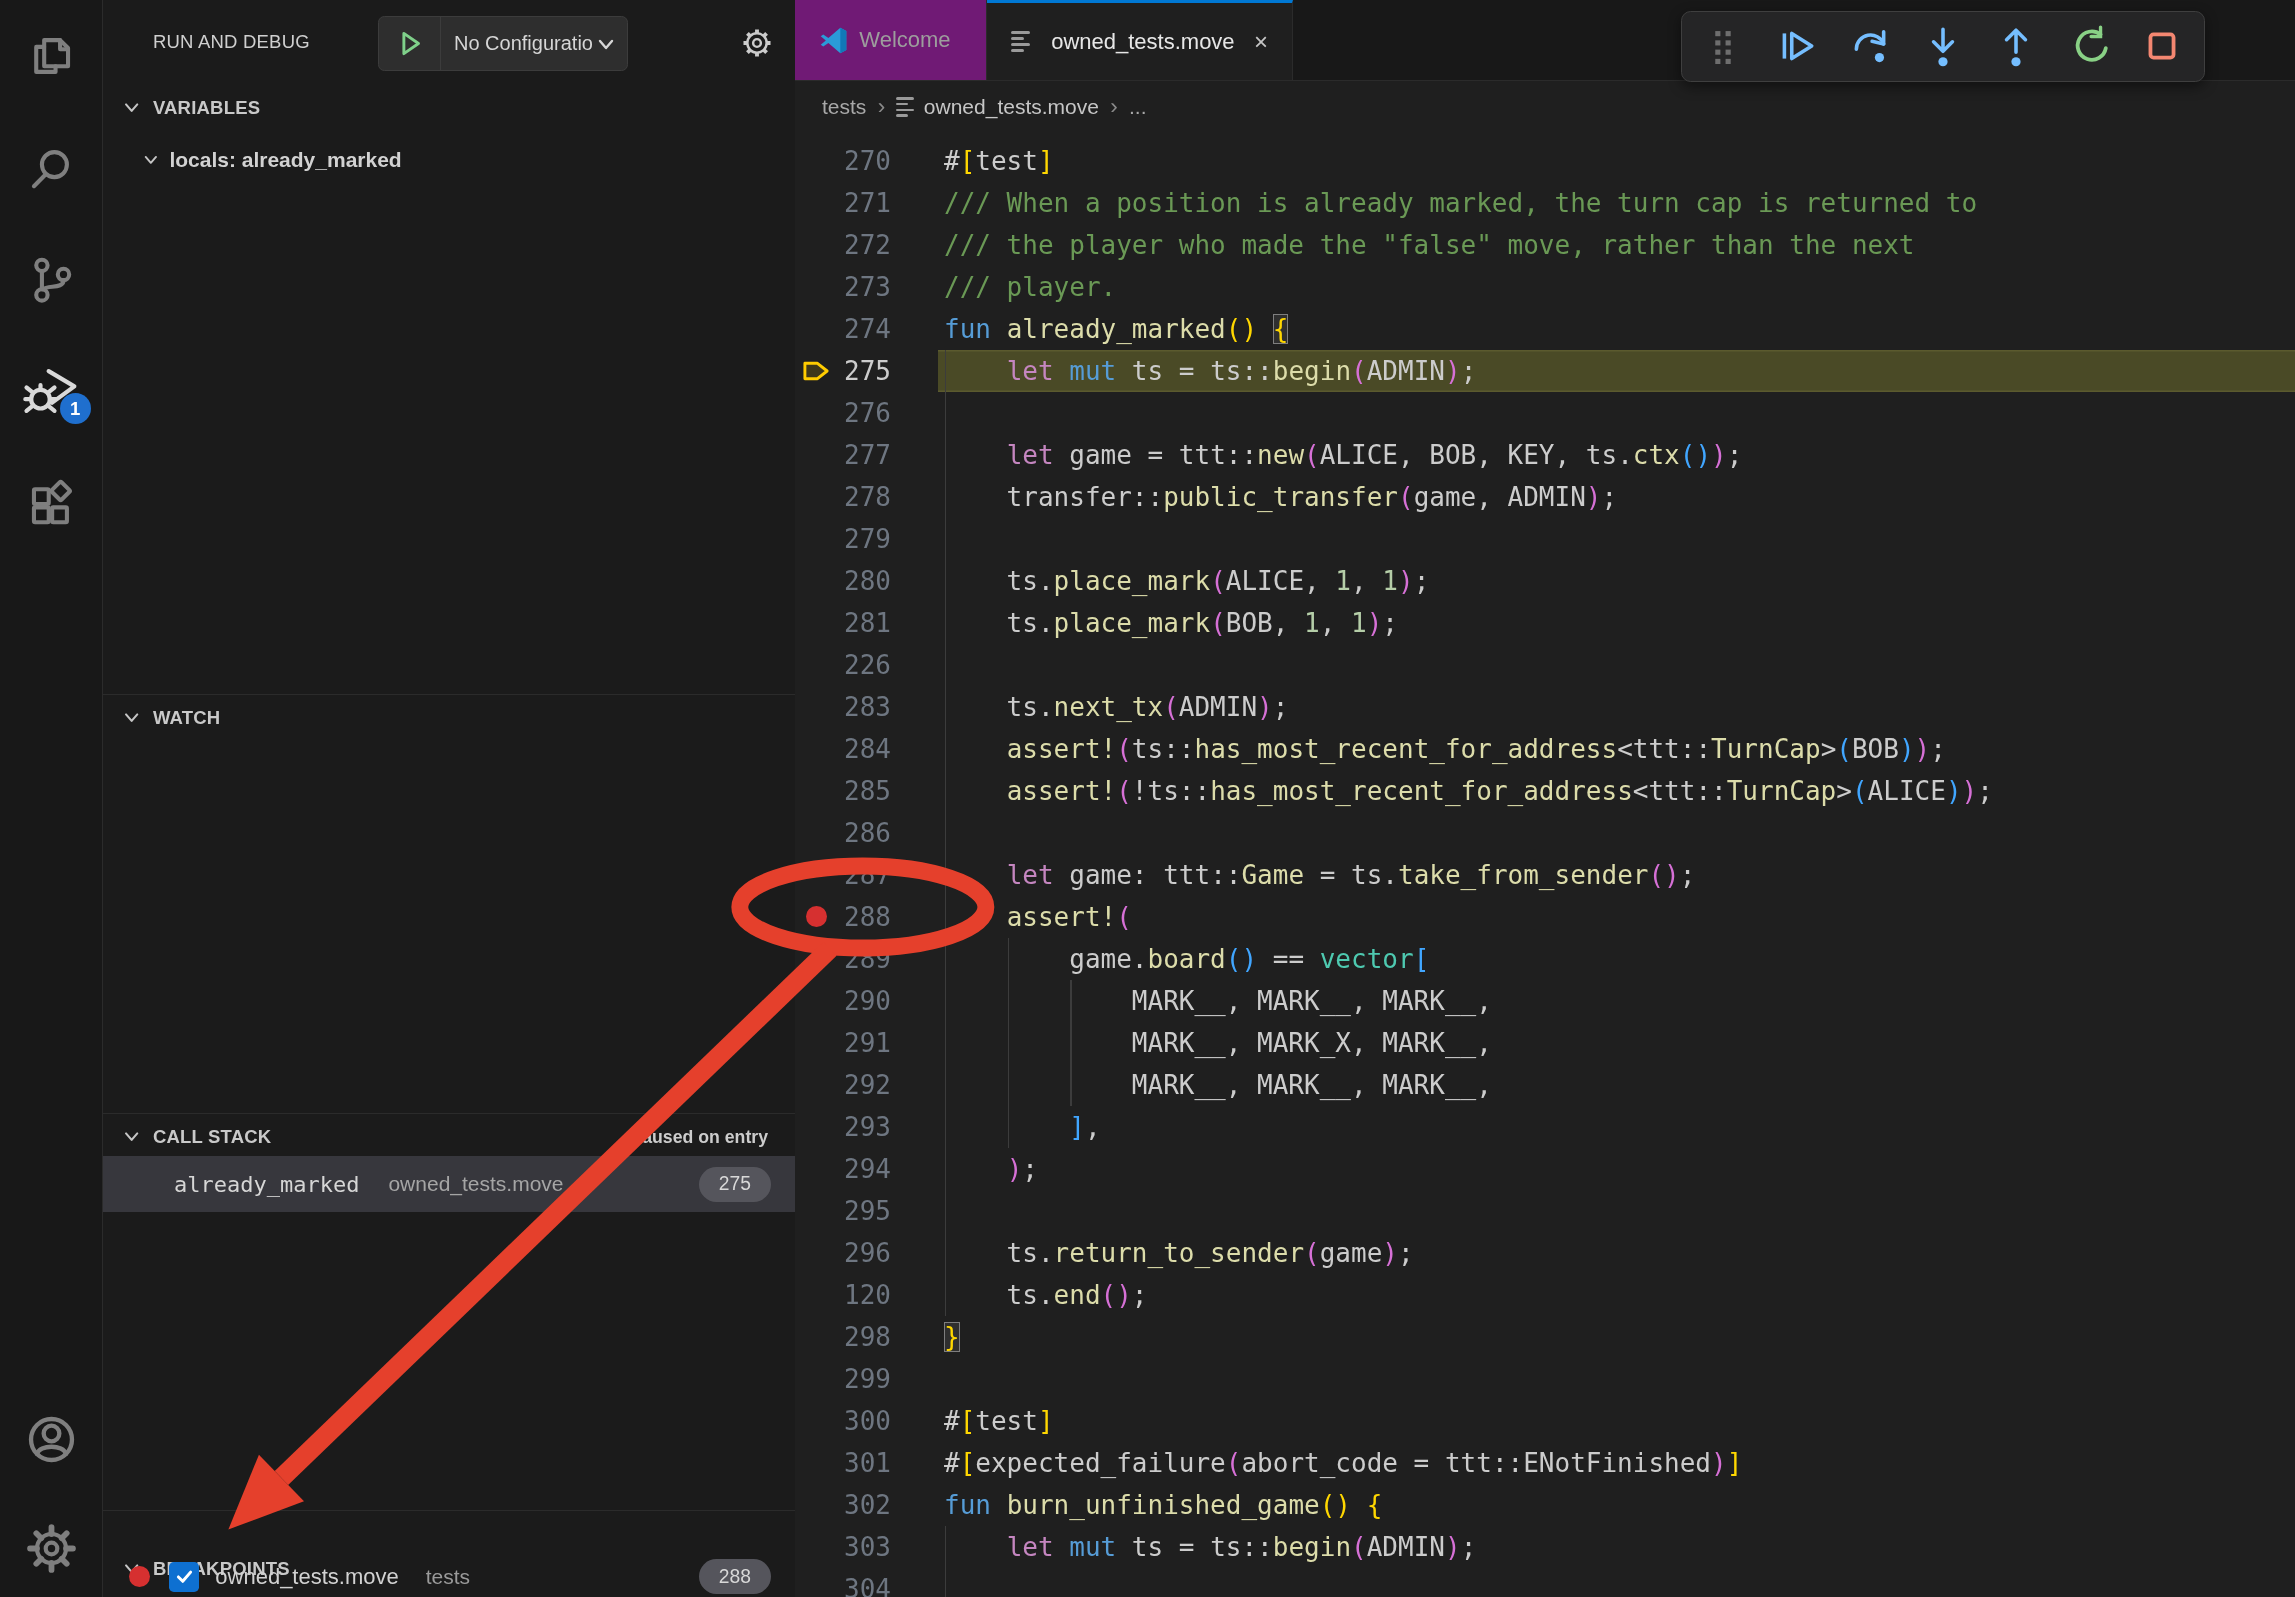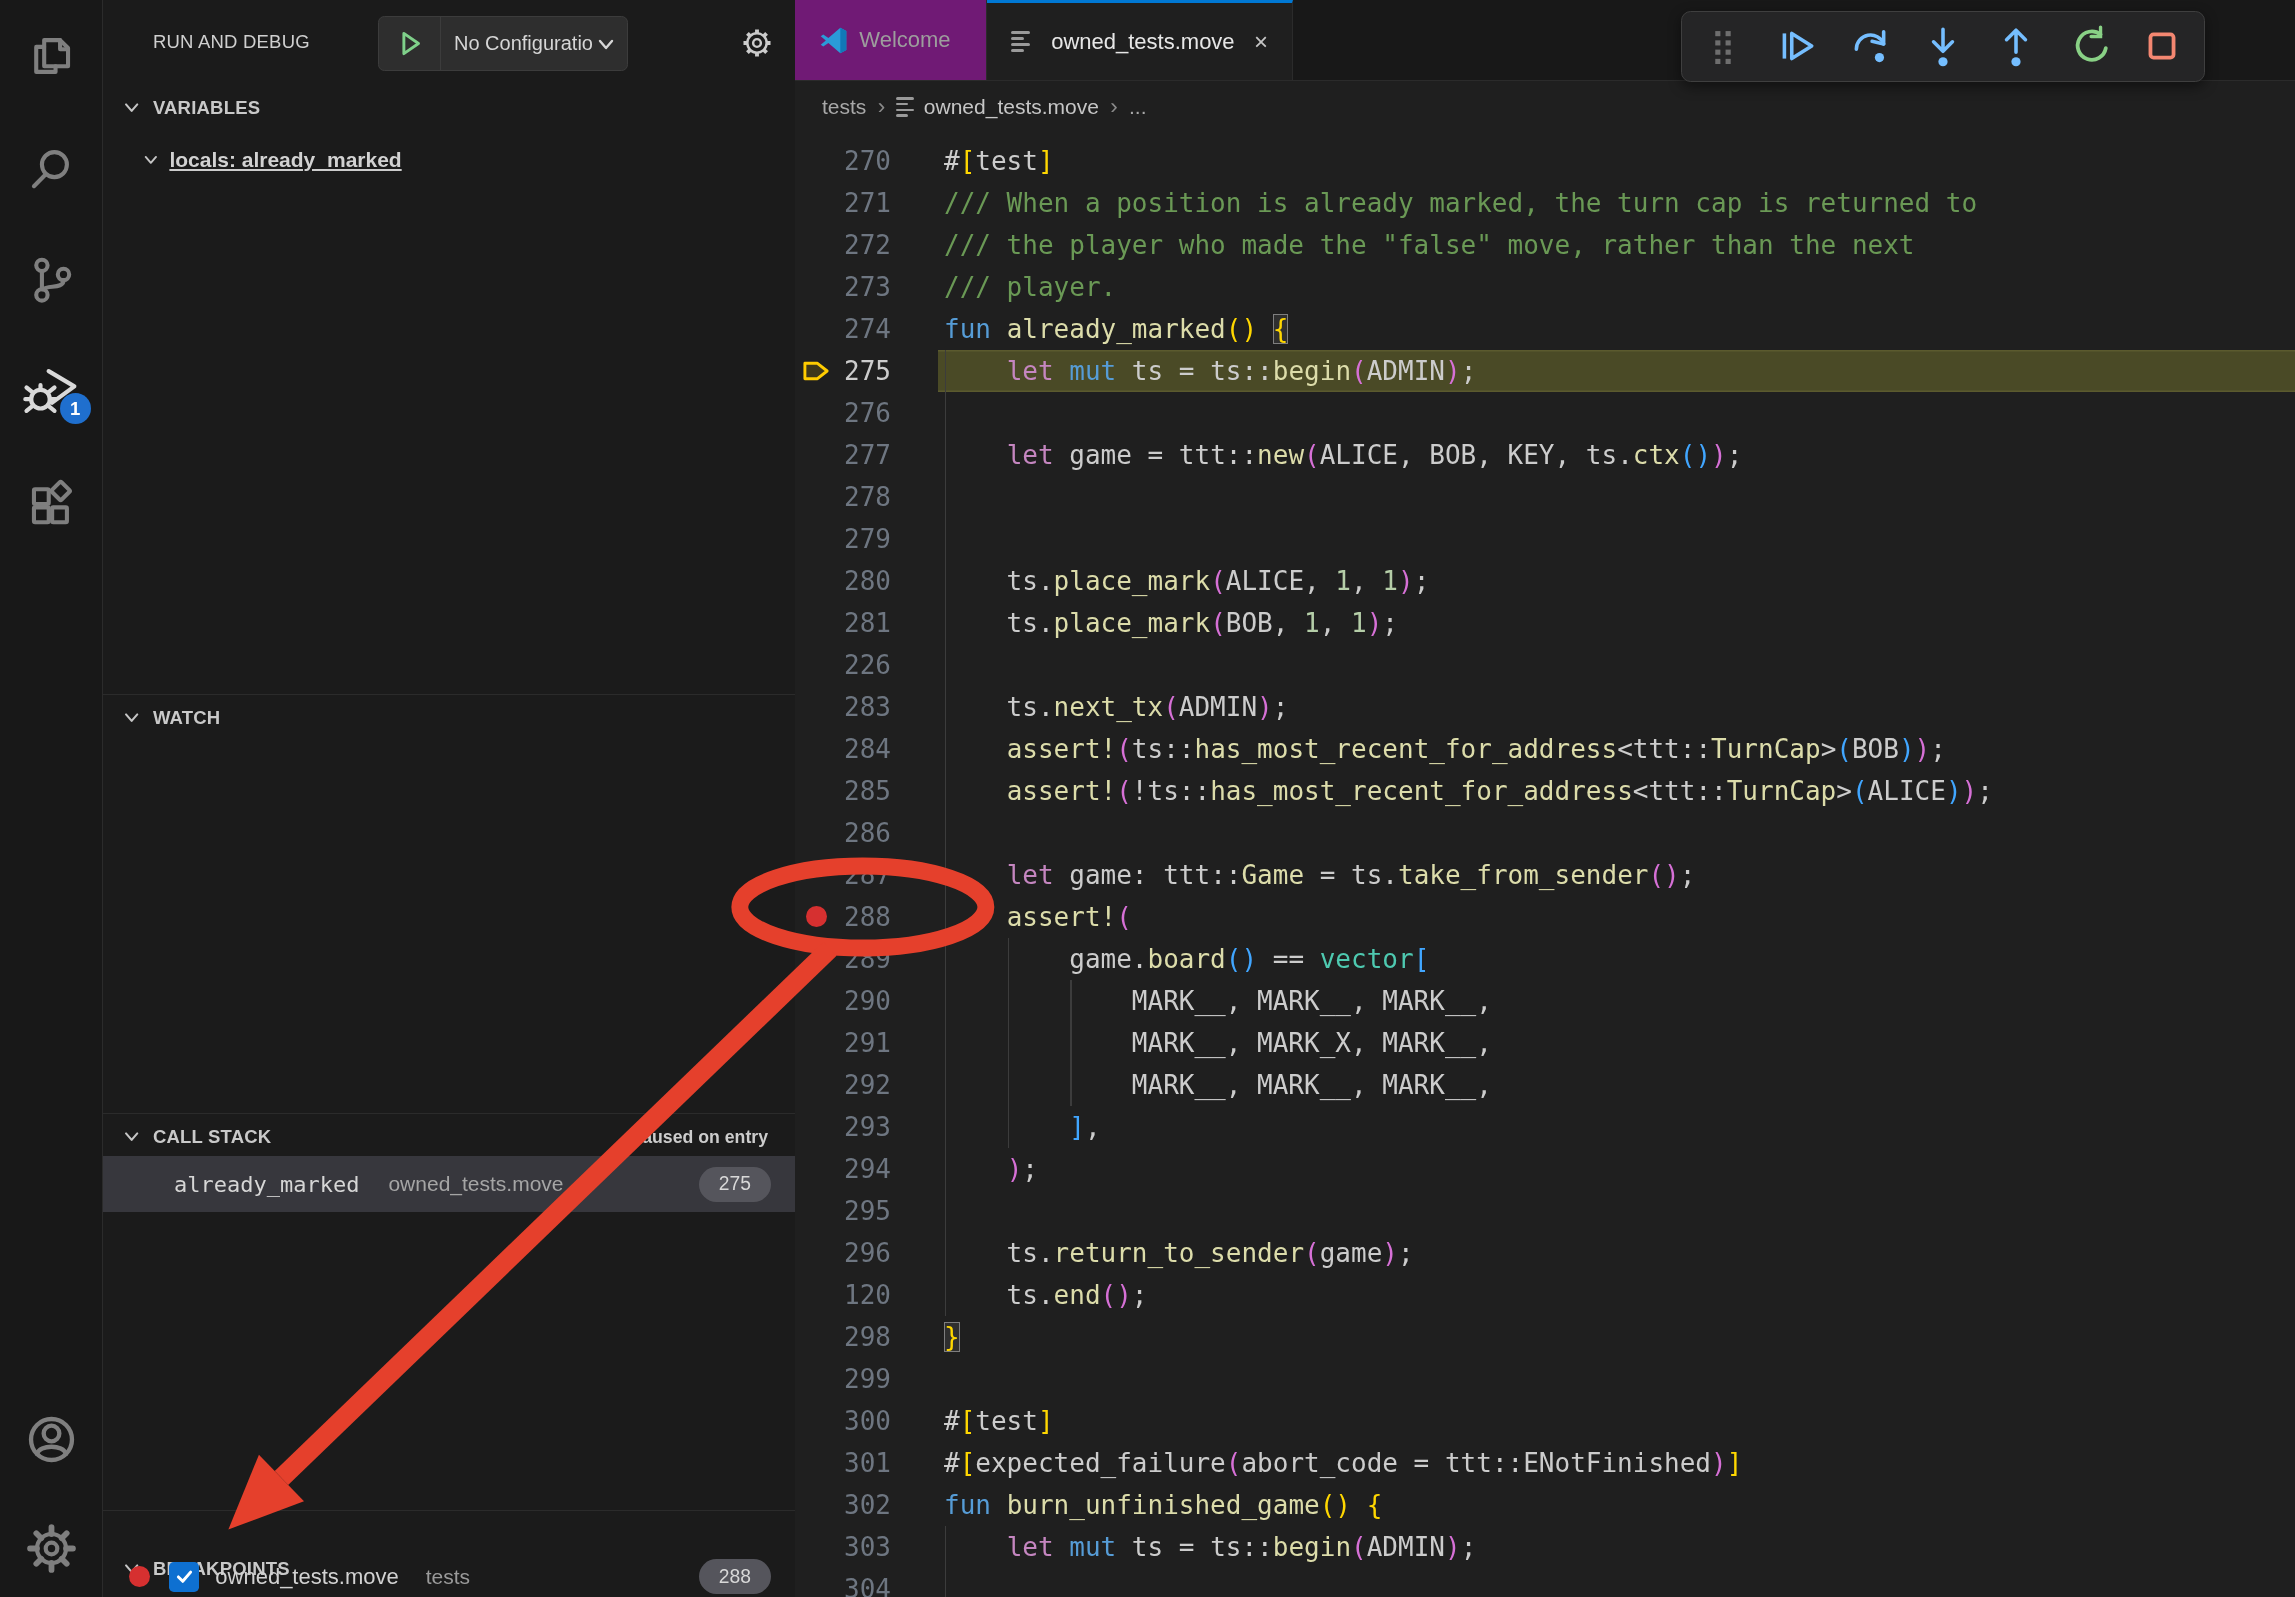--- a/index.html
+++ b/index.html
@@ -27,21 +27,21 @@
   .runbar .dd-chev{margin-left:1.6px;flex:none;}
   .hdr-ico{position:absolute;top:22.5px;width:40px;height:40px;display:flex;align-items:center;justify-content:center;color:#cccccc;}
   .gearbtn{left:634px;}
   .morebtn{left:693px;font-size:27px;letter-spacing:2.4px;color:#cfcfcf;}
   .sect-hdr{position:absolute;left:0;width:100%;height:42px;display:flex;align-items:center;}
   .sect-hdr .chev{margin-left:19.3px;margin-right:11.3px;}
   .sect-label{font-size:18.5px;font-weight:700;color:#c9c9c9;letter-spacing:0.2px;}
   .sect-right{position:absolute;right:27px;font-size:17.7px;font-weight:700;color:#cccccc;}
   .divider{position:absolute;left:0;width:100%;height:0.8px;background:#2b2b2b;}
   .chev svg{stroke:#c5c5c5;fill:none;stroke-width:2.6;stroke-linecap:round;stroke-linejoin:round;}
-  .locals-row{position:absolute;left:0;top:137px;width:100%;height:45px;display:flex;align-items:center;text-decoration:underline;}
+  .locals-row{position:absolute;left:0;top:137px;width:100%;height:45px;display:flex;align-items:center;}
   .locals-row .chev{margin-left:39px;margin-right:9.7px;}
   .locals-label{font-size:21px;font-weight:700;color:#d2d2d2;}
   .frame-row{position:absolute;left:0;top:1156px;width:100%;height:56px;background:#37373d;display:flex;align-items:center;}
   .frame-name{margin-left:71px;font-family:"DejaVu Sans Mono",monospace;font-size:22px;color:#d6d6d6;}
   .frame-file{margin-left:29px;font-size:21px;color:#a5a5a5;}
   .pill{margin-left:auto;margin-right:24px;min-width:53px;height:35px;border-radius:19.3px;background:#55555c;
         color:#d8d8d8;font-size:19.3px;display:flex;align-items:center;justify-content:center;padding:0 9.7px;flex:none;}
   .bp-row{position:absolute;left:0;top:1554px;width:100%;height:45px;display:flex;align-items:center;}
   .bp-dot{width:21px;height:21px;border-radius:50%;background:#d63030;margin-left:26px;flex:none;}
   .checkbox{width:30px;height:30px;border-radius:4.8px;background:#0e70d1;margin-left:19.3px;display:flex;align-items:center;justify-content:center;flex:none;}
@@ -333,21 +333,21 @@
         <div class="crow"><span class="glyph"></span><span class="lnum">270</span><span class="lcontent"><span class="tk-var">#</span><span class="tk-b1">[</span><span class="tk-var">test</span><span class="tk-b1">]</span></span></div>
         <div class="crow"><span class="glyph"></span><span class="lnum">271</span><span class="lcontent"><span class="tk-cmt">/// When a position is already marked, the turn cap is returned to</span></span></div>
         <div class="crow"><span class="glyph"></span><span class="lnum">272</span><span class="lcontent"><span class="tk-cmt">/// the player who made the "false" move, rather than the next</span></span></div>
         <div class="crow"><span class="glyph"></span><span class="lnum">273</span><span class="lcontent"><span class="tk-cmt">/// player.</span></span></div>
         <div class="crow"><span class="glyph"></span><span class="lnum">274</span><span class="lcontent"><span class="tk-kwb">fun</span><span class="tk-var"> </span><span class="tk-fn">already_marked</span><span class="tk-b1">()</span><span class="tk-var"> </span><span class="tk-b1 bm">{</span></span></div>
         <div class="crow cur"><div class="rowbg"></div><i class="guide" style="left: calc(0ch + 150px);"></i><span class="glyph"><svg width="29" height="24" viewBox="0 0 30 24">
               <polygon points="3,4 16,4 26,12 16,20 3,20" fill="rgba(255,204,0,0.14)" stroke="#ffcc00" stroke-width="3" stroke-linejoin="round"></polygon>
             </svg></span><span class="lnum">275</span><span class="lcontent"><span class="tk-var">    </span><span class="tk-kwp">let</span><span class="tk-var"> </span><span class="tk-kwb">mut</span><span class="tk-var"> ts = ts::</span><span class="tk-fn">begin</span><span class="tk-b2">(</span><span class="tk-var">ADMIN</span><span class="tk-b2">)</span><span class="tk-var">;</span></span></div>
         <div class="crow"><i class="guide" style="left: calc(0ch + 150px);"></i><span class="glyph"></span><span class="lnum">276</span><span class="lcontent"></span></div>
         <div class="crow"><i class="guide" style="left: calc(0ch + 150px);"></i><span class="glyph"></span><span class="lnum">277</span><span class="lcontent"><span class="tk-var">    </span><span class="tk-kwp">let</span><span class="tk-var"> game = ttt::</span><span class="tk-fn">new</span><span class="tk-b2">(</span><span class="tk-var">ALICE, BOB, KEY, ts.</span><span class="tk-fn">ctx</span><span class="tk-b3">()</span><span class="tk-b2">)</span><span class="tk-var">;</span></span></div>
-        <div class="crow"><i class="guide" style="left: calc(0ch + 150px);"></i><span class="glyph"></span><span class="lnum">278</span></div>
+        <div class="crow"><i class="guide" style="left: calc(0ch + 150px);"></i><span class="glyph"></span><span class="lnum">278</span><span class="lcontent"><span class="tk-var">    transfer::</span><span class="tk-fn">public_transfer</span><span class="tk-b2">(</span><span class="tk-var">game, ADMIN</span><span class="tk-b2">)</span><span class="tk-var">;</span></span></div>
         <div class="crow"><i class="guide" style="left: calc(0ch + 150px);"></i><span class="glyph"></span><span class="lnum">279</span><span class="lcontent"></span></div>
         <div class="crow"><i class="guide" style="left: calc(0ch + 150px);"></i><span class="glyph"></span><span class="lnum">280</span><span class="lcontent"><span class="tk-var">    ts.</span><span class="tk-fn">place_mark</span><span class="tk-b2">(</span><span class="tk-var">ALICE, </span><span class="tk-num">1</span><span class="tk-var">, </span><span class="tk-num">1</span><span class="tk-b2">)</span><span class="tk-var">;</span></span></div>
         <div class="crow"><i class="guide" style="left: calc(0ch + 150px);"></i><span class="glyph"></span><span class="lnum">281</span><span class="lcontent"><span class="tk-var">    ts.</span><span class="tk-fn">place_mark</span><span class="tk-b2">(</span><span class="tk-var">BOB, </span><span class="tk-num">1</span><span class="tk-var">, </span><span class="tk-num">1</span><span class="tk-b2">)</span><span class="tk-var">;</span></span></div>
         <div class="crow"><i class="guide" style="left: calc(0ch + 150px);"></i><span class="glyph"></span><span class="lnum">226</span><span class="lcontent"></span></div>
         <div class="crow"><i class="guide" style="left: calc(0ch + 150px);"></i><span class="glyph"></span><span class="lnum">283</span><span class="lcontent"><span class="tk-var">    ts.</span><span class="tk-fn">next_tx</span><span class="tk-b2">(</span><span class="tk-var">ADMIN</span><span class="tk-b2">)</span><span class="tk-var">;</span></span></div>
         <div class="crow"><i class="guide" style="left: calc(0ch + 150px);"></i><span class="glyph"></span><span class="lnum">284</span><span class="lcontent"><span class="tk-var">    </span><span class="tk-fn">assert!</span><span class="tk-b2">(</span><span class="tk-var">ts::</span><span class="tk-fn">has_most_recent_for_address</span><span class="tk-var">&lt;ttt::</span><span class="tk-type">TurnCap</span><span class="tk-var">&gt;</span><span class="tk-b3">(</span><span class="tk-var">BOB</span><span class="tk-b3">)</span><span class="tk-b2">)</span><span class="tk-var">;</span></span></div>
         <div class="crow"><i class="guide" style="left: calc(0ch + 150px);"></i><span class="glyph"></span><span class="lnum">285</span><span class="lcontent"><span class="tk-var">    </span><span class="tk-fn">assert!</span><span class="tk-b2">(</span><span class="tk-var">!ts::</span><span class="tk-fn">has_most_recent_for_address</span><span class="tk-var">&lt;ttt::</span><span class="tk-type">TurnCap</span><span class="tk-var">&gt;</span><span class="tk-b3">(</span><span class="tk-var">ALICE</span><span class="tk-b3">)</span><span class="tk-b2">)</span><span class="tk-var">;</span></span></div>
         <div class="crow"><i class="guide" style="left: calc(0ch + 150px);"></i><span class="glyph"></span><span class="lnum">286</span><span class="lcontent"></span></div>
         <div class="crow"><i class="guide" style="left: calc(0ch + 150px);"></i><span class="glyph"></span><span class="lnum">287</span><span class="lcontent"><span class="tk-var">    </span><span class="tk-kwp">let</span><span class="tk-var"> game: ttt::</span><span class="tk-type">Game</span><span class="tk-var"> = ts.</span><span class="tk-fn">take_from_sender</span><span class="tk-b2">()</span><span class="tk-var">;</span></span></div>
         <div class="crow"><i class="guide" style="left: calc(0ch + 150px);"></i><span class="glyph"><span class="bpdot"></span></span><span class="lnum">288</span><span class="lcontent"><span class="tk-var">    </span><span class="tk-fn">assert!</span><span class="tk-b2">(</span></span></div>

